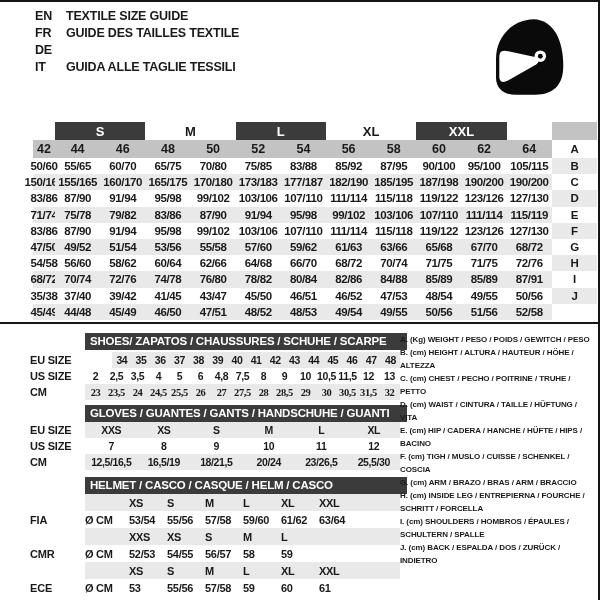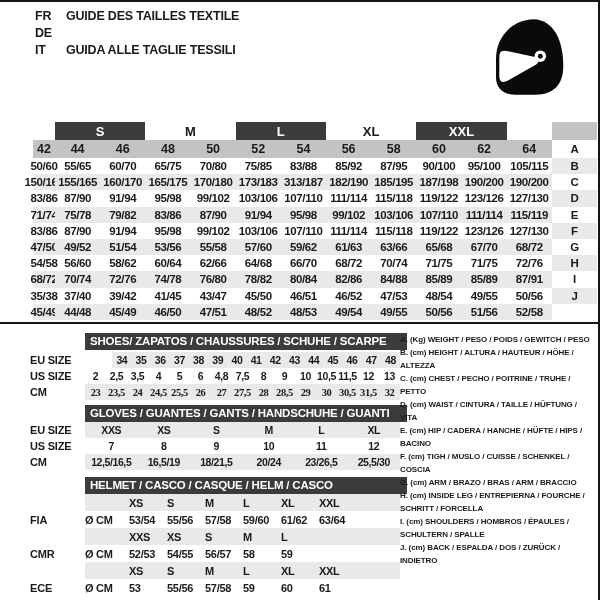--- a/index.html
+++ b/index.html
@@ -46,20 +46,24 @@
   #legend{position:absolute;left:400px;top:333px;width:196px}
   .legend-item{font-weight:700;font-size:8px;line-height:13px;letter-spacing:-.1px}
 </style>
 </head>
 <body>
 
 <div class="frame"></div>
 
 <div id="langs">
     <div class="lang-row">
+      <div class="lang-code">EN</div>
+      <div class="lang-text">TEXTILE SIZE GUIDE</div>
+    </div>
+    <div class="lang-row">
       <div class="lang-code">FR</div>
       <div class="lang-text">GUIDE DES TAILLES TEXTILE</div>
     </div>
     <div class="lang-row">
       <div class="lang-code">DE</div>
     </div>
     <div class="lang-row">
       <div class="lang-code">IT</div>
       <div class="lang-text">GUIDA ALLE TAGLIE TESSILI</div>
     </div>
@@ -106,21 +110,21 @@
     <div class="datacell">90/100</div>
     <div class="datacell">95/100</div>
     <div class="datacell">105/115</div>
     <div class="rowlab stripe">B</div>
     <div class="datacell stripe">150/160</div>
     <div class="datacell stripe">155/165</div>
     <div class="datacell stripe">160/170</div>
     <div class="datacell stripe">165/175</div>
     <div class="datacell stripe">170/180</div>
     <div class="datacell stripe">173/183</div>
-    <div class="datacell stripe">313/187</div>
+    <div class="datacell stripe">177/187</div>
     <div class="datacell stripe">182/190</div>
     <div class="datacell stripe">185/195</div>
     <div class="datacell stripe">187/198</div>
     <div class="datacell stripe">190/200</div>
     <div class="datacell stripe">190/200</div>
     <div class="rowlab">C</div>
     <div class="datacell">83/86</div>
     <div class="datacell">87/90</div>
     <div class="datacell">91/94</div>
     <div class="datacell">95/98</div>

